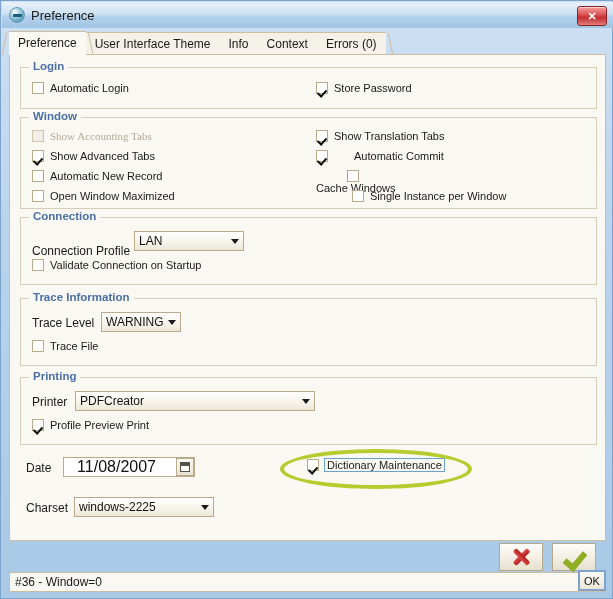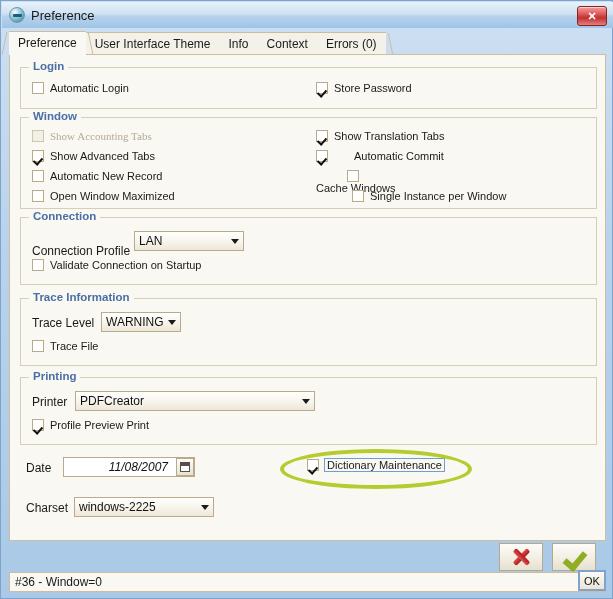--- a/index.html
+++ b/index.html
@@ -127,21 +127,21 @@
     display:block;width:0;height:0;
     border-left:4px solid transparent;border-right:4px solid transparent;
     border-top:5px solid #1a1a1a;
   }
   .textfield{
     position:absolute;box-sizing:border-box;height:20px;
     background:#ffffff;border:1px solid #b9aa8c;
     display:flex;align-items:center;
   }
   .textfield .val{
-    flex:1;text-align:right;padding-right:8px;font-size:12px;color:#111;font-style:italic;
+    flex:1;text-align:right;padding-right:20px;font-size:16px;color:#111;
   }
   .cal-btn{
     width:18px;height:18px;flex:none;margin-right:0px;
     background:linear-gradient(to bottom,#fdfcf8,#e8e2d3);
     border:1px solid #b9aa8c;box-sizing:border-box;
     display:flex;align-items:center;justify-content:center;cursor:pointer;
   }
   .cal-glyph{
     width:10px;height:10px;box-sizing:border-box;
     border:1px solid #55514a;background:#fff;position:relative;

